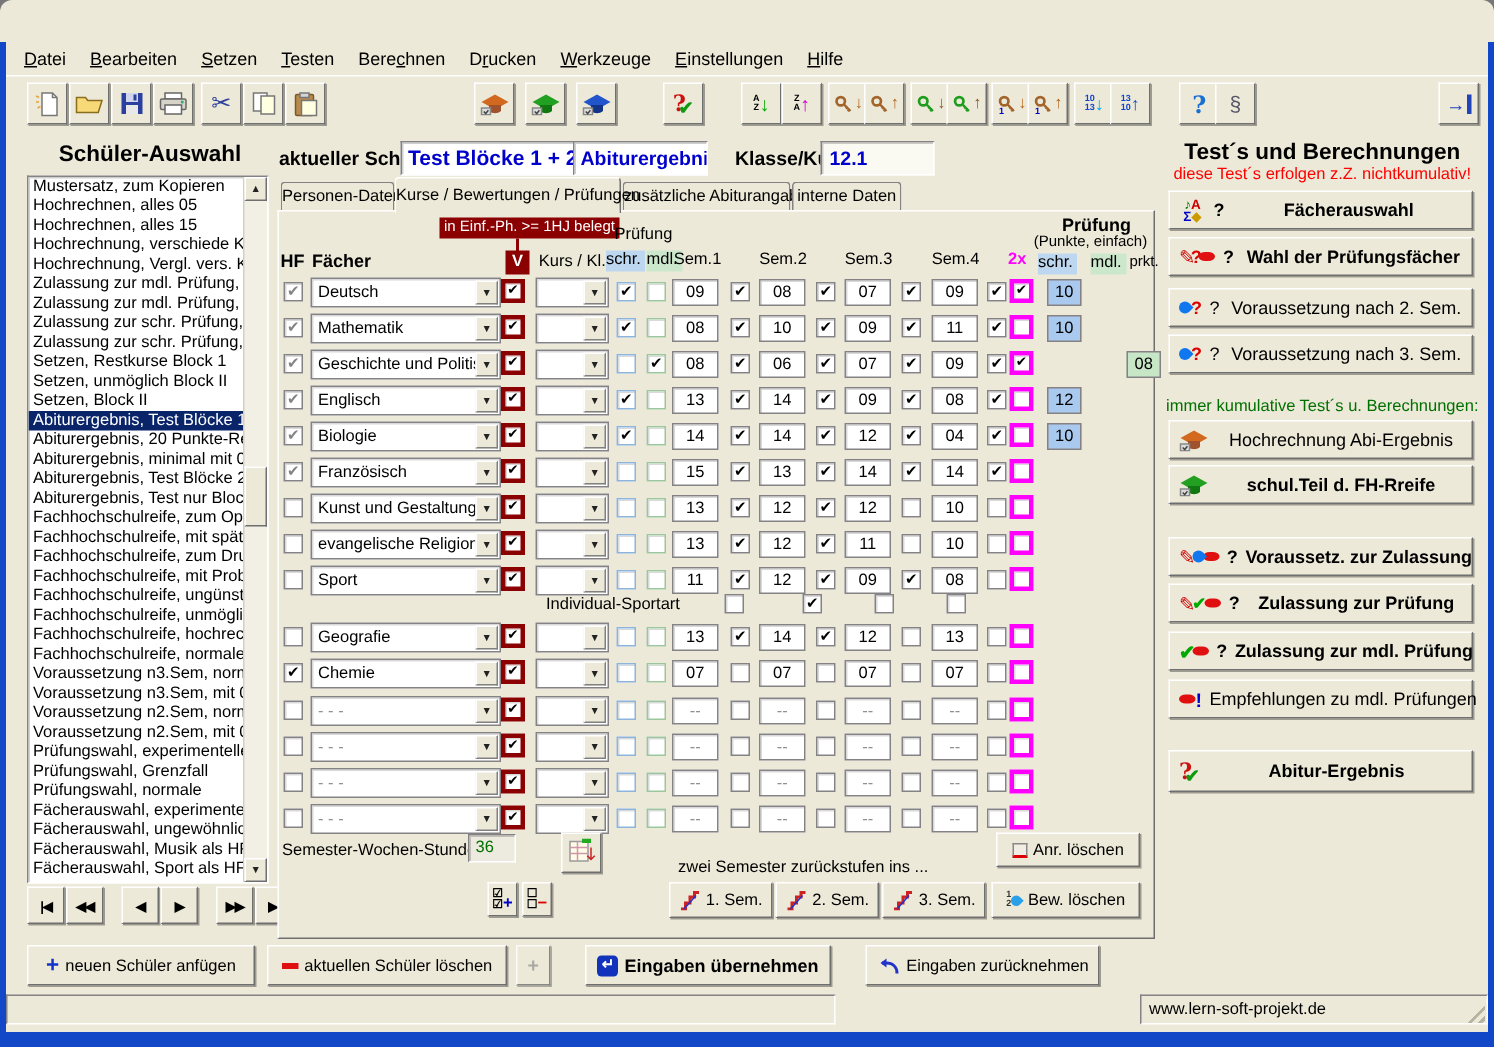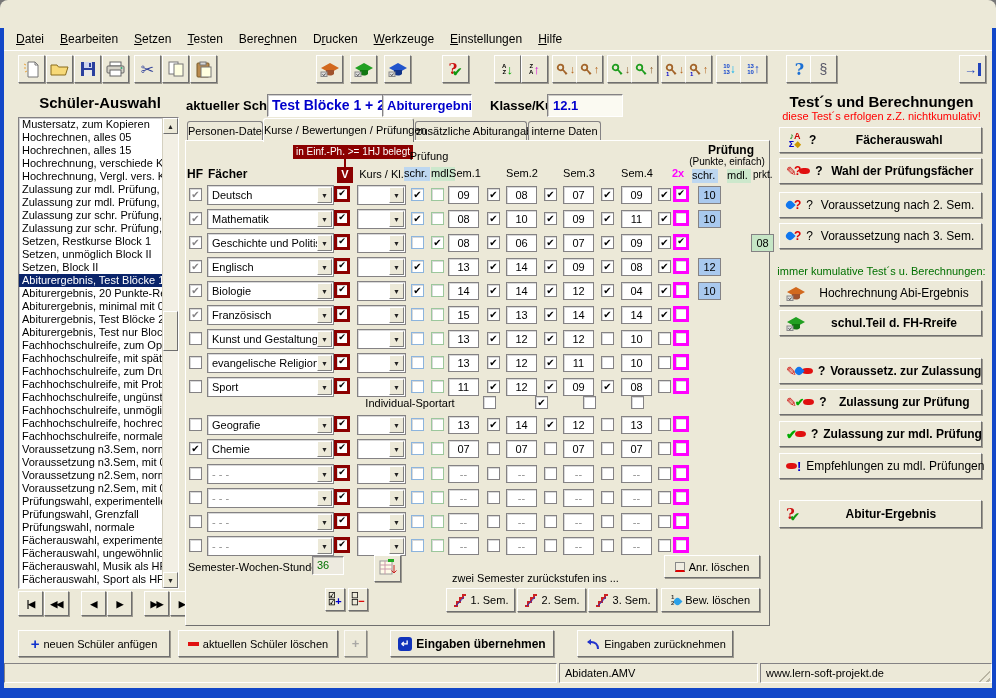--- a/index.html
+++ b/index.html
@@ -730,21 +730,21 @@
         <div class="vbx off" style="position: absolute; left: 506px; top: 537px; width: 31px; height: 18px;">--</div>
         <span class="cb" style="position: absolute; left: 544px; top: 539px;"></span>
         <div class="vbx off" style="position: absolute; left: 563px; top: 537px; width: 31px; height: 18px;">--</div>
         <span class="cb" style="position: absolute; left: 601px; top: 539px;"></span>
         <div class="vbx off" style="position: absolute; left: 621px; top: 537px; width: 31px; height: 18px;">--</div>
         <span class="cb" style="position: absolute; left: 658px; top: 539px;"></span>
         <span class="cb xb" style="position: absolute; left: 673px; top: 537px;"></span>
       </div>
     </div>
 
-  <span class="hdrlbl" style="left:354px;top:397px;width:112px;text-align:center;z-index:4;">Individual-Sportart</span>
+  <span class="hdrlbl" style="left:364px;top:397px;width:112px;text-align:left;z-index:4;">Individual-Sportart</span>
   <div id="indsport">
       <span class="cb" style="position: absolute; left: 483px; top: 396px; z-index: 4;"></span>
       <span class="cb" style="position: absolute; left: 535px; top: 396px; z-index: 4;">✔</span>
       <span class="cb" style="position: absolute; left: 583px; top: 396px; z-index: 4;"></span>
       <span class="cb" style="position: absolute; left: 631px; top: 396px; z-index: 4;"></span>
     </div>
 
   <span class="hdrlbl" style="left:188px;top:561px;z-index:4;">Semester-Wochen-Stunden:</span>
   <div class="abs snk" style="left:312px;top:556px;width:32px;height:19px;background:#EDEADF;color:#007000;font-size:11px;line-height:17px;padding-left:4px;z-index:4;">36</div>
   <div class="btn" style="left:374px;top:555px;width:27px;height:27px;z-index:4;">
@@ -929,16 +929,15 @@
           <svg width="16" height="12">
             <path d="M14 11c0-4.5-3-7-7-7H4" fill="none" stroke="#2233cc" stroke-width="2"></path>
             <path d="M7 1L3 4l4 3z" fill="#2233cc"></path>
           </svg>
         </span>
         <span style="font-size: 11px;">Eingaben zurücknehmen</span>
       </div>
     </div>
 
   <div class="status" style="left:4px;top:663px;width:553px;"></div>
-  <div class="status" style="left:559px;top:663px;width:199px;">Abidaten.AMV</div>
   <div class="status" style="left:760px;top:663px;width:232px;">www.lern-soft-projekt.de</div>
   <div class="grip"></div>
 </div>
 
 </body></html>

